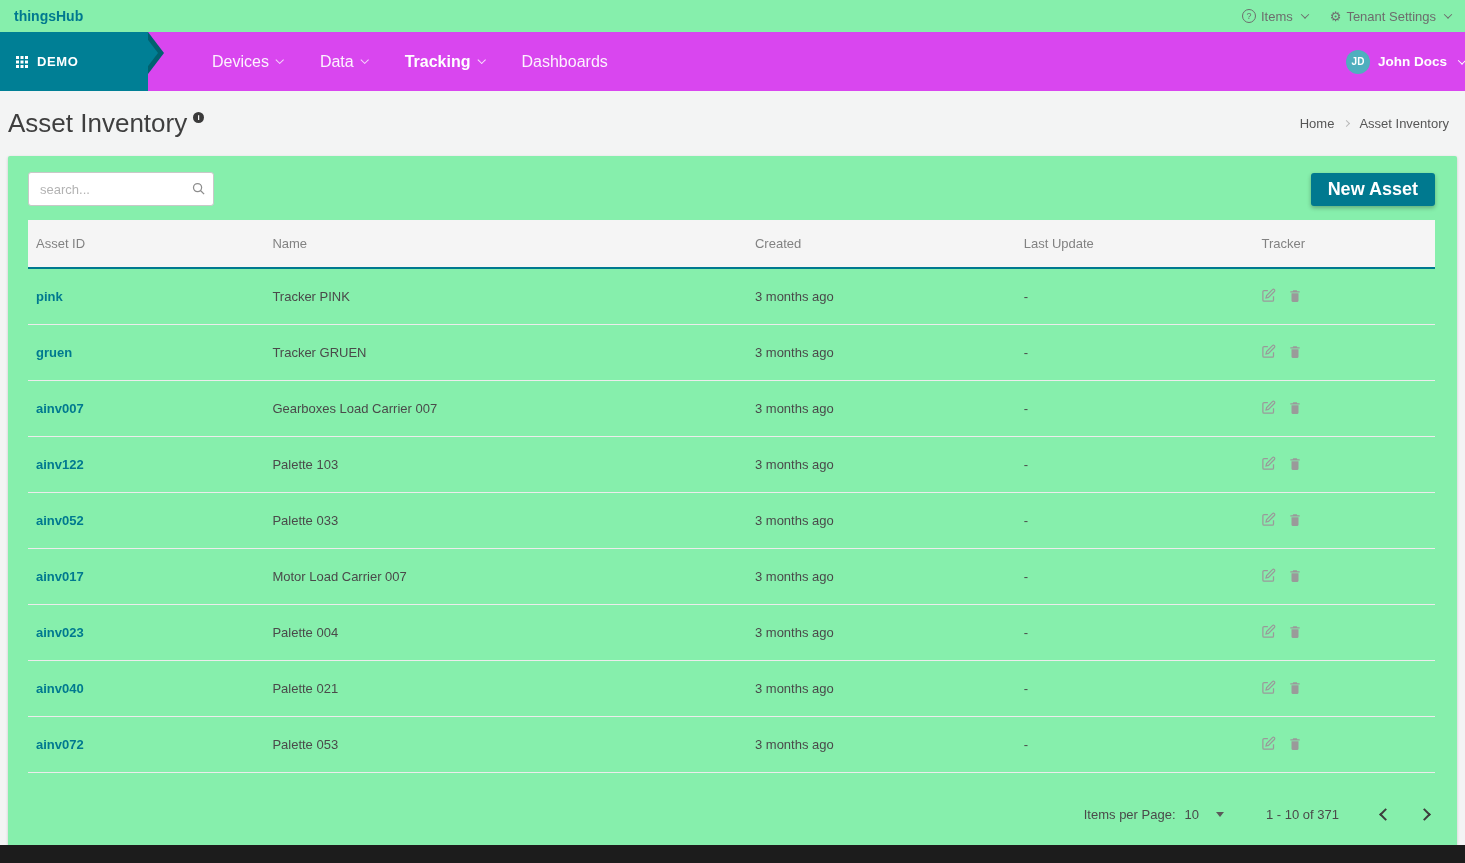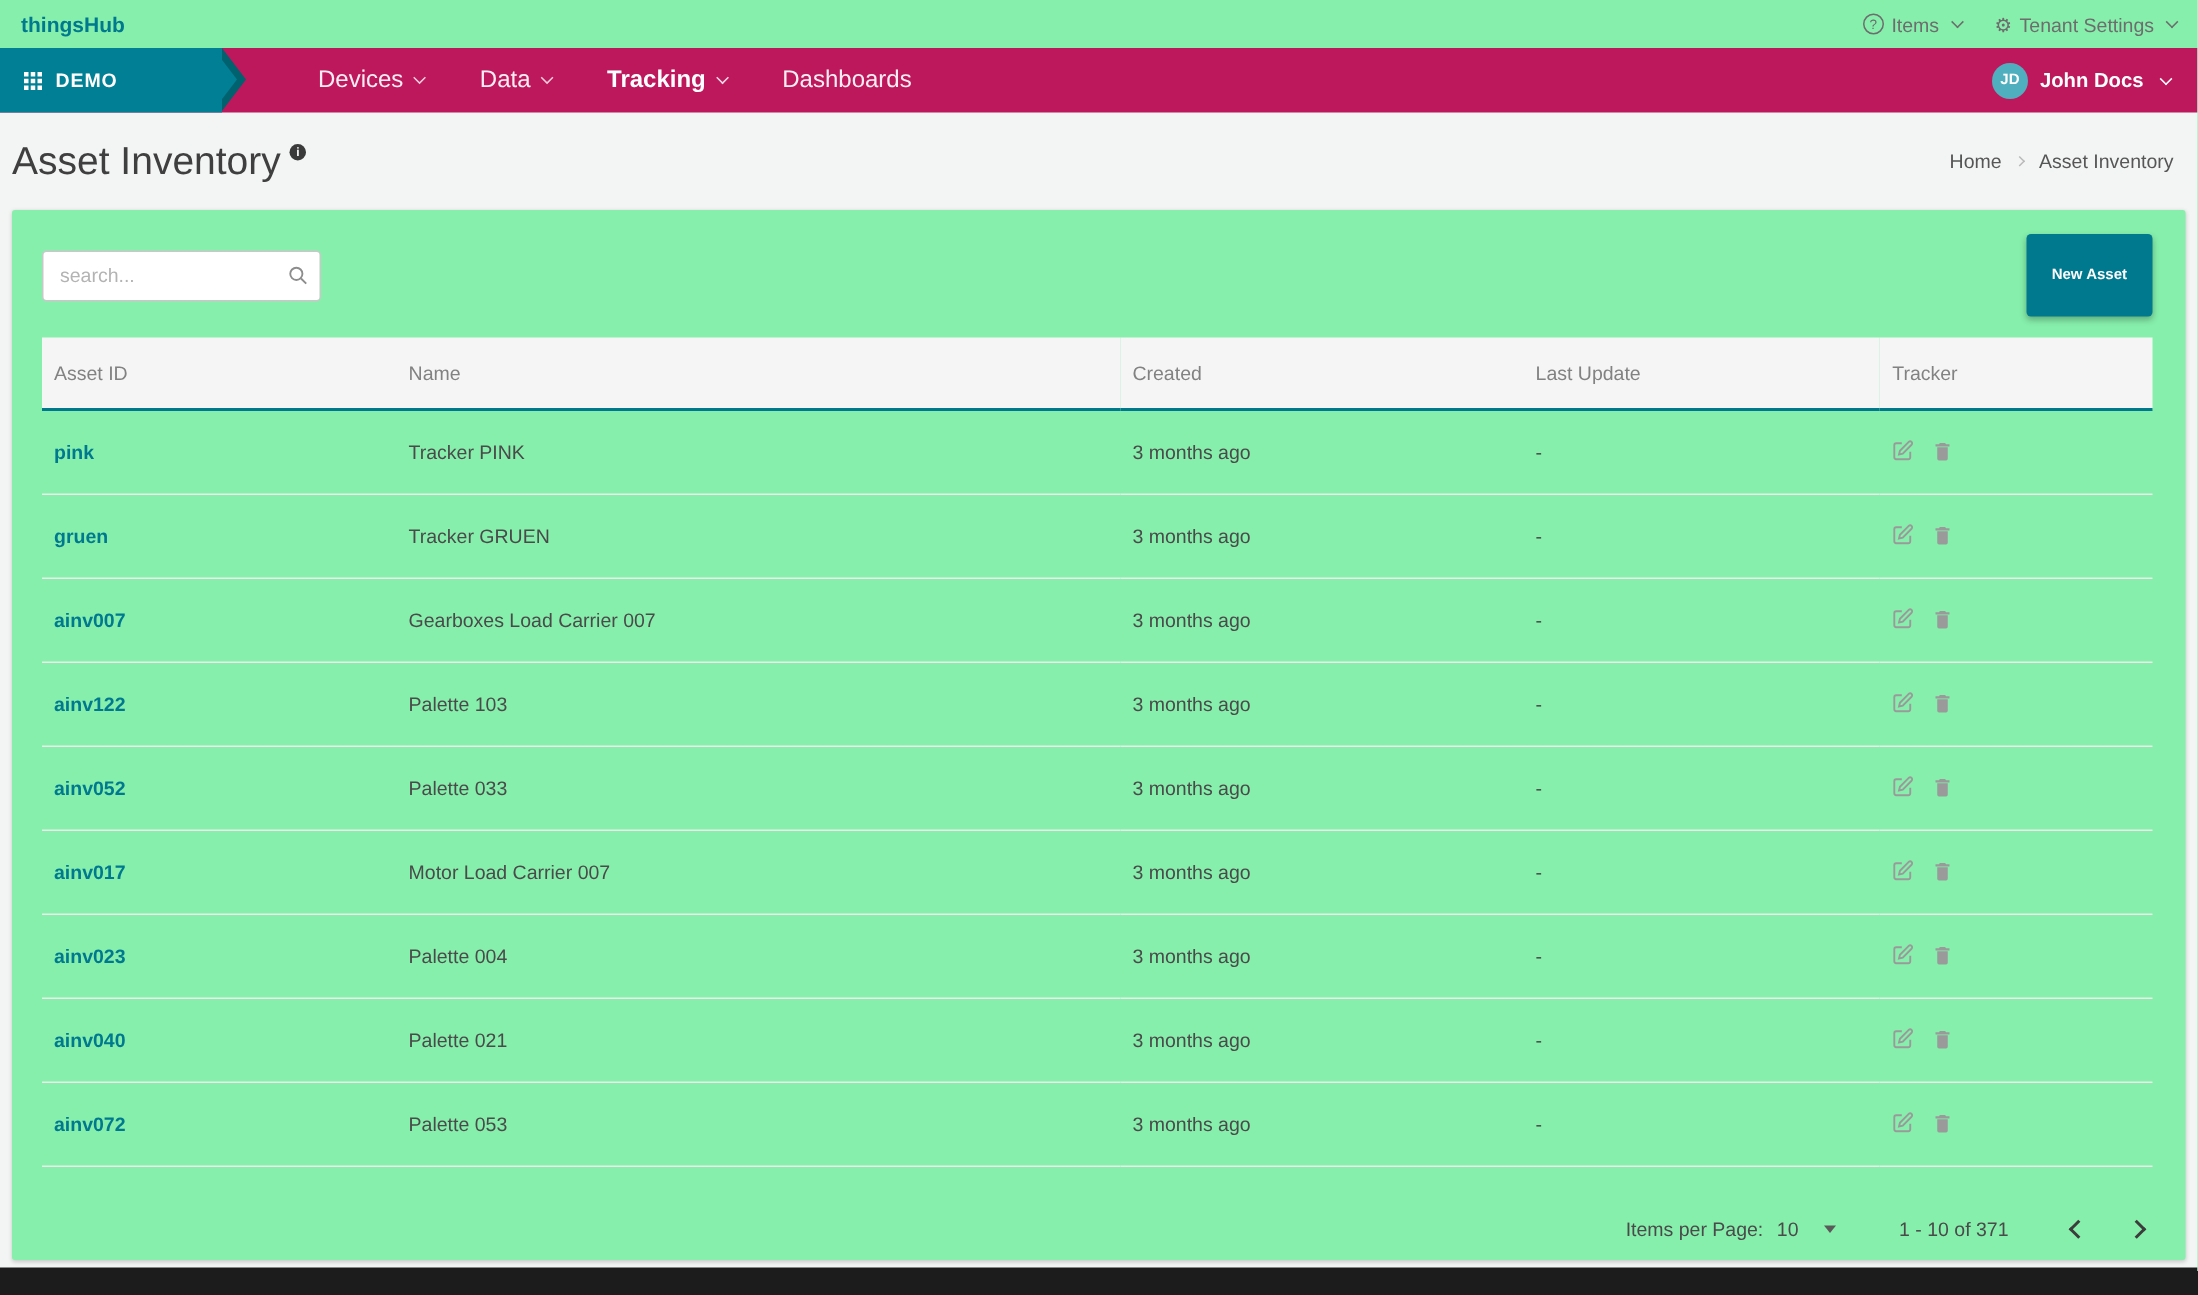--- a/index.html
+++ b/index.html
@@ -25,38 +25,38 @@
   }
   .gear-glyph { font-size: 13px; line-height: 1; }
   .caret {
     display: inline-block; width: 6px; height: 6px;
     border-right: 1.5px solid currentColor; border-bottom: 1.5px solid currentColor;
     transform: rotate(45deg) translate(-1px,-1px); margin-left: 4px;
   }
 
   
   .navbar {
-    height: 43px; background: #be185d; color: #fff;
+    height: 59px; background: #d946ef; color: #fff;
     display: flex; align-items: stretch; position: relative;
   }
   .demo-tab {
     display: flex; align-items: center; gap: 9px;
     padding: 0 16px; width: 148px; background: #007f95;
     font-weight: 700; font-size: 13px; letter-spacing: .6px;
   }
   .tab-arrow { position: relative; width: 22px; height: 43px; }
   .tab-arrow i { position: absolute; top: 0; width: 0; height: 0; display: block;
     border-top: 21.5px solid transparent; border-bottom: 21.5px solid transparent; }
   .tab-arrow .t1 { left: 0; border-left: 16px solid #00616f; }
   .tab-arrow .t2 { left: -6px; border-left: 16px solid #007f95; }
   .nav-items { display: flex; align-items: center; gap: 38px; margin-left: 42px; list-style: none; }
   .nav-item { font-size: 16px; color: rgba(255,255,255,.93); cursor: pointer; display: inline-flex; align-items: center; }
   .nav-item.active { font-weight: 700; color: #fff; }
   .nav-item .caret { opacity: .85; margin-left: 7px; transform: rotate(45deg) translate(-1px,-2px); }
-  .nav-right { margin-left: auto; display: flex; align-items: center; gap: 8px; padding-right: 18px; cursor: pointer; }
+  .nav-right { margin-left: auto; display: flex; align-items: center; gap: 8px; cursor: pointer; }
   .avatar {
     width: 24px; height: 24px; border-radius: 50%; background: #4fafbe;
     color: #fff; font-size: 10px; font-weight: 700;
     display: inline-flex; align-items: center; justify-content: center;
   }
   .user-name { font-size: 13.5px; font-weight: 700; }
 
   
   .page-head {
     display: flex; align-items: center; justify-content: space-between;
@@ -84,22 +84,22 @@
   .card-toolbar { display: flex; align-items: center; justify-content: space-between; padding: 16px 22px 14px 20px; }
   .search-box { position: relative; width: 186px; }
   .search-input {
     width: 100%; height: 34px; border: 1px solid #c8c8c8; border-radius: 3px;
     padding: 0 30px 0 11px; font-size: 13px; color: #555; outline: none;
     font-family: "Liberation Sans", sans-serif;
   }
   .search-input::placeholder { color: #b3b3b3; }
   .search-icon { position: absolute; right: 8px; top: 9px; color: #8d8d8d; }
   .btn-primary {
-    background: #00798f; color: #fff; font-weight: 700; font-size: 10px;
-    border: none; border-radius: 3px; padding: 22px 17px; cursor: pointer;
+    background: #00798f; color: #fff; font-weight: 700; font-size: 18px;
+    border: none; border-radius: 3px; padding: 6px 17px; cursor: pointer;
     box-shadow: 0 2px 4px rgba(0,0,0,.28);
     font-family: "Liberation Sans", sans-serif;
   }
 
   
   .table-wrap { padding: 0 22px 12px 20px; }
   table { width: 100%; border-collapse: collapse; font-size: 13px; table-layout: fixed; }
   thead th {
     background: #f5f5f5; text-align: left; font-weight: 400;
     color: #828282; padding: 16px 8px; border-bottom: 2px solid #00798f;

